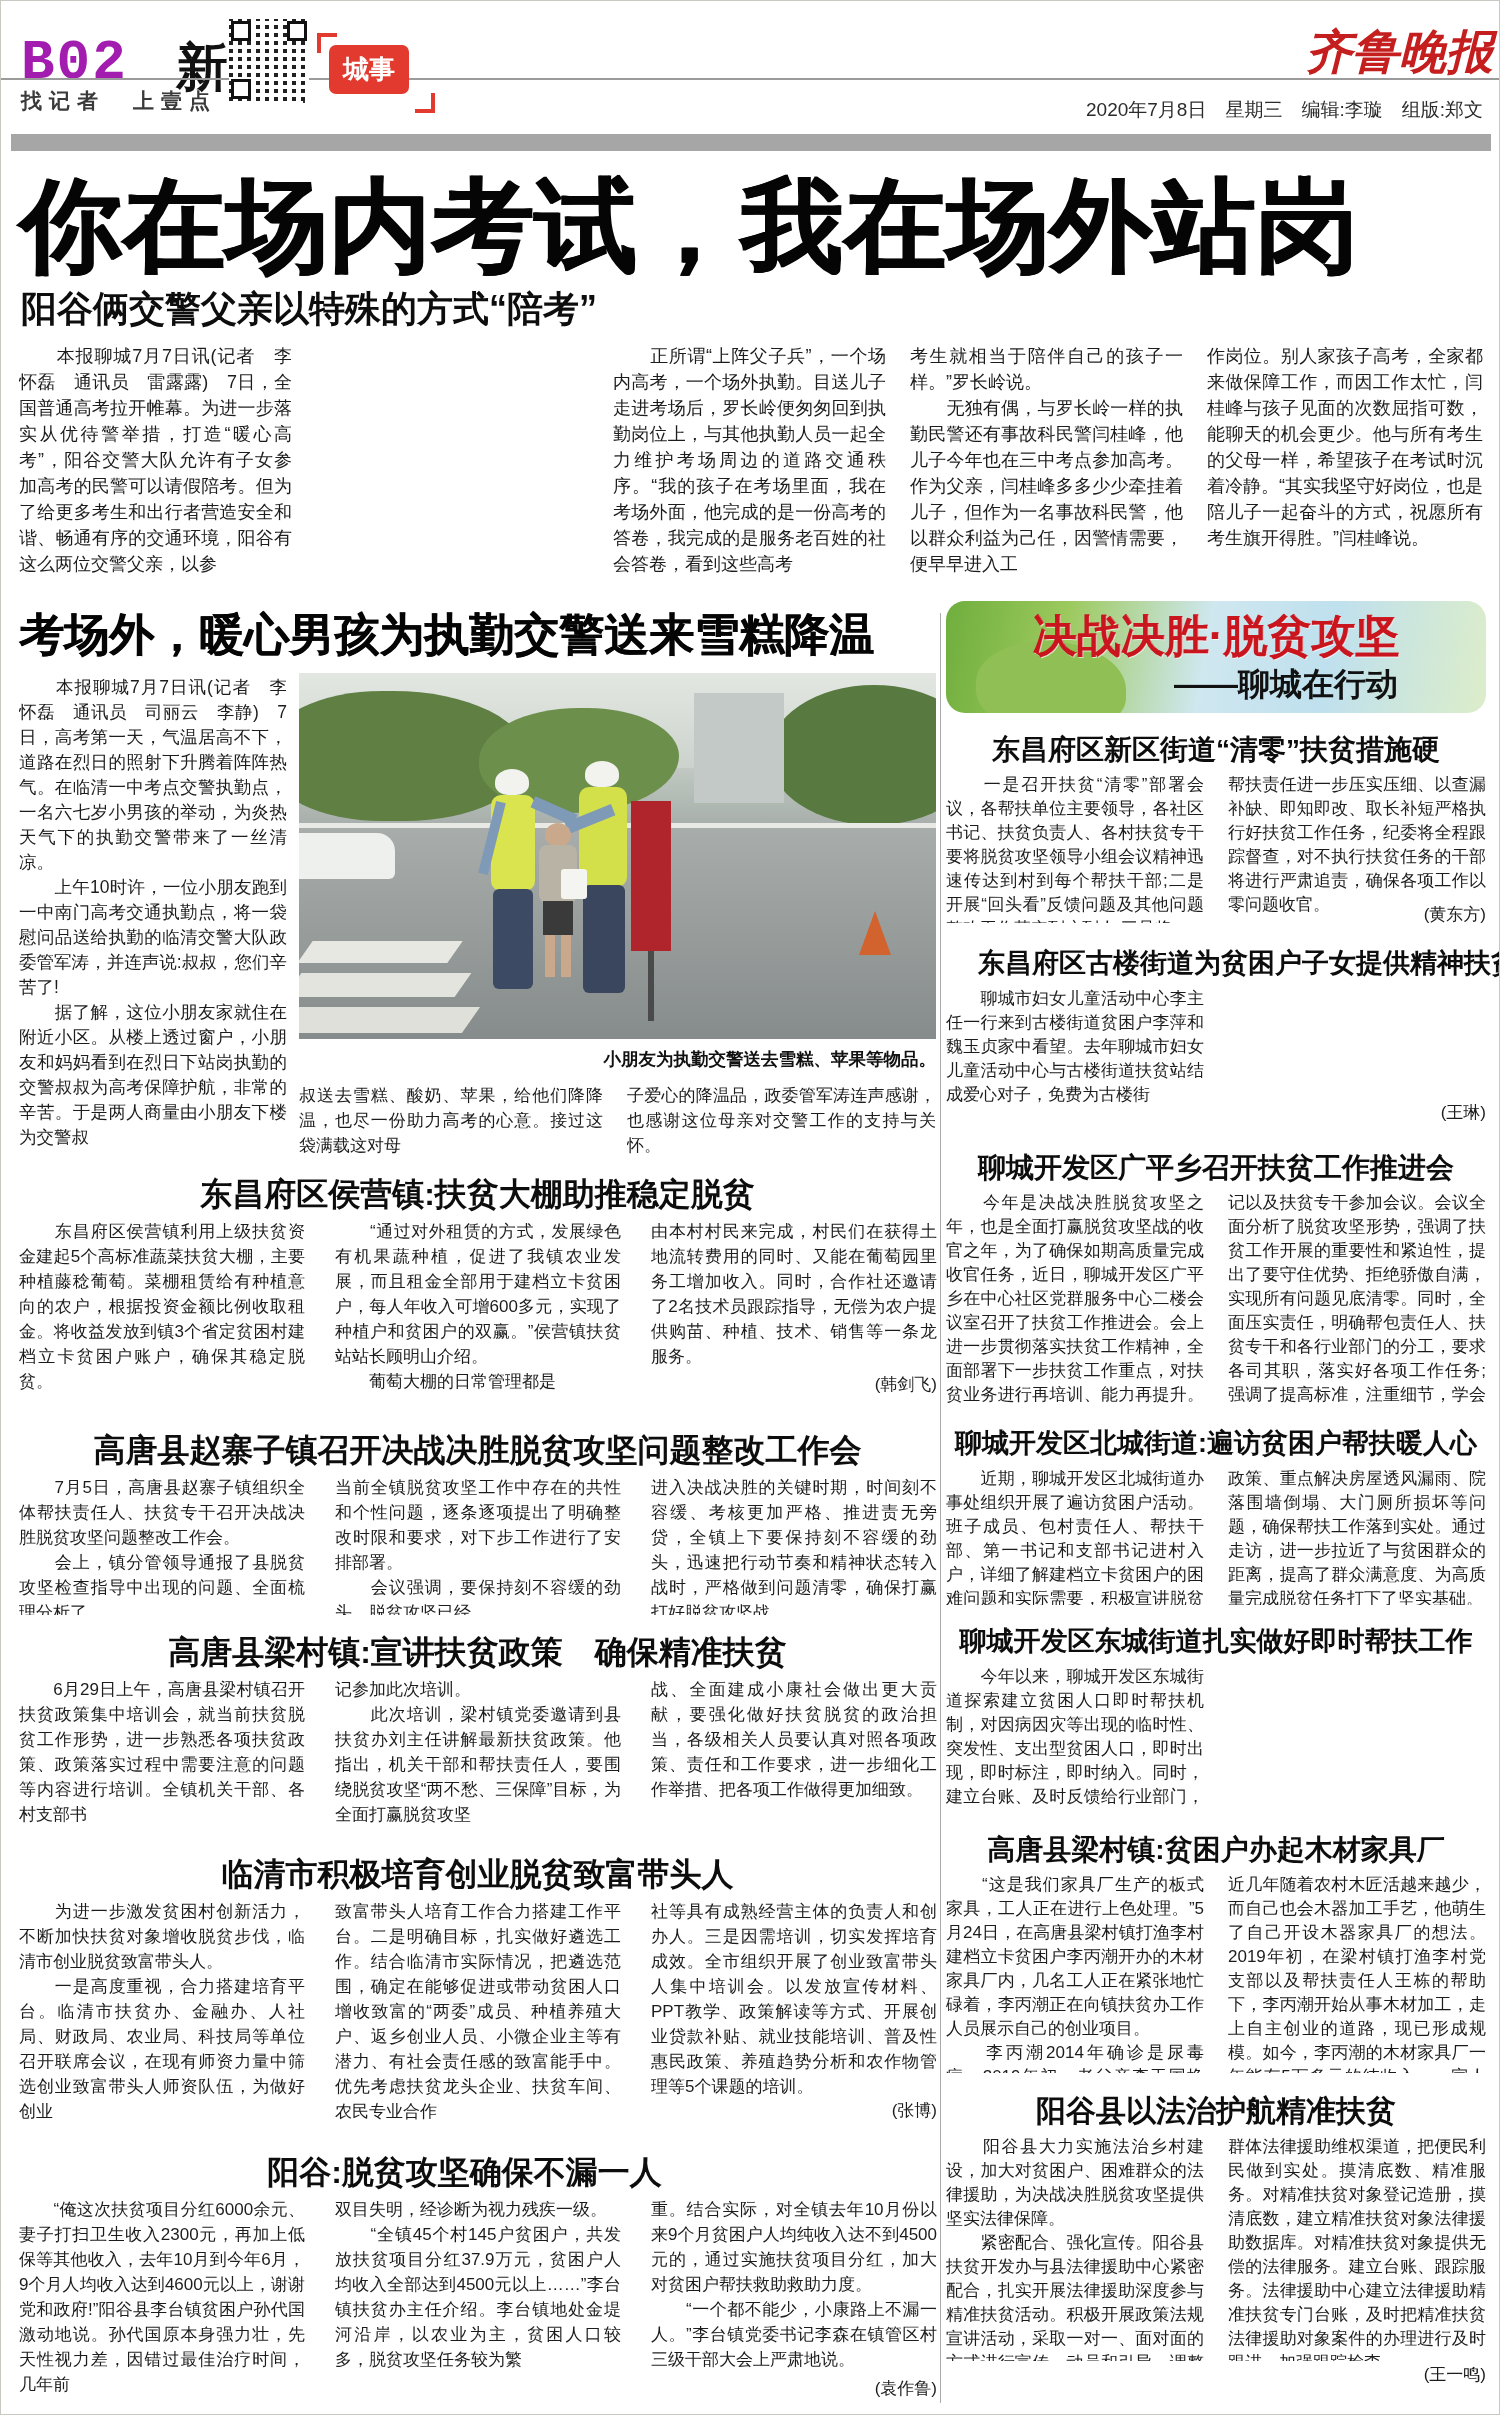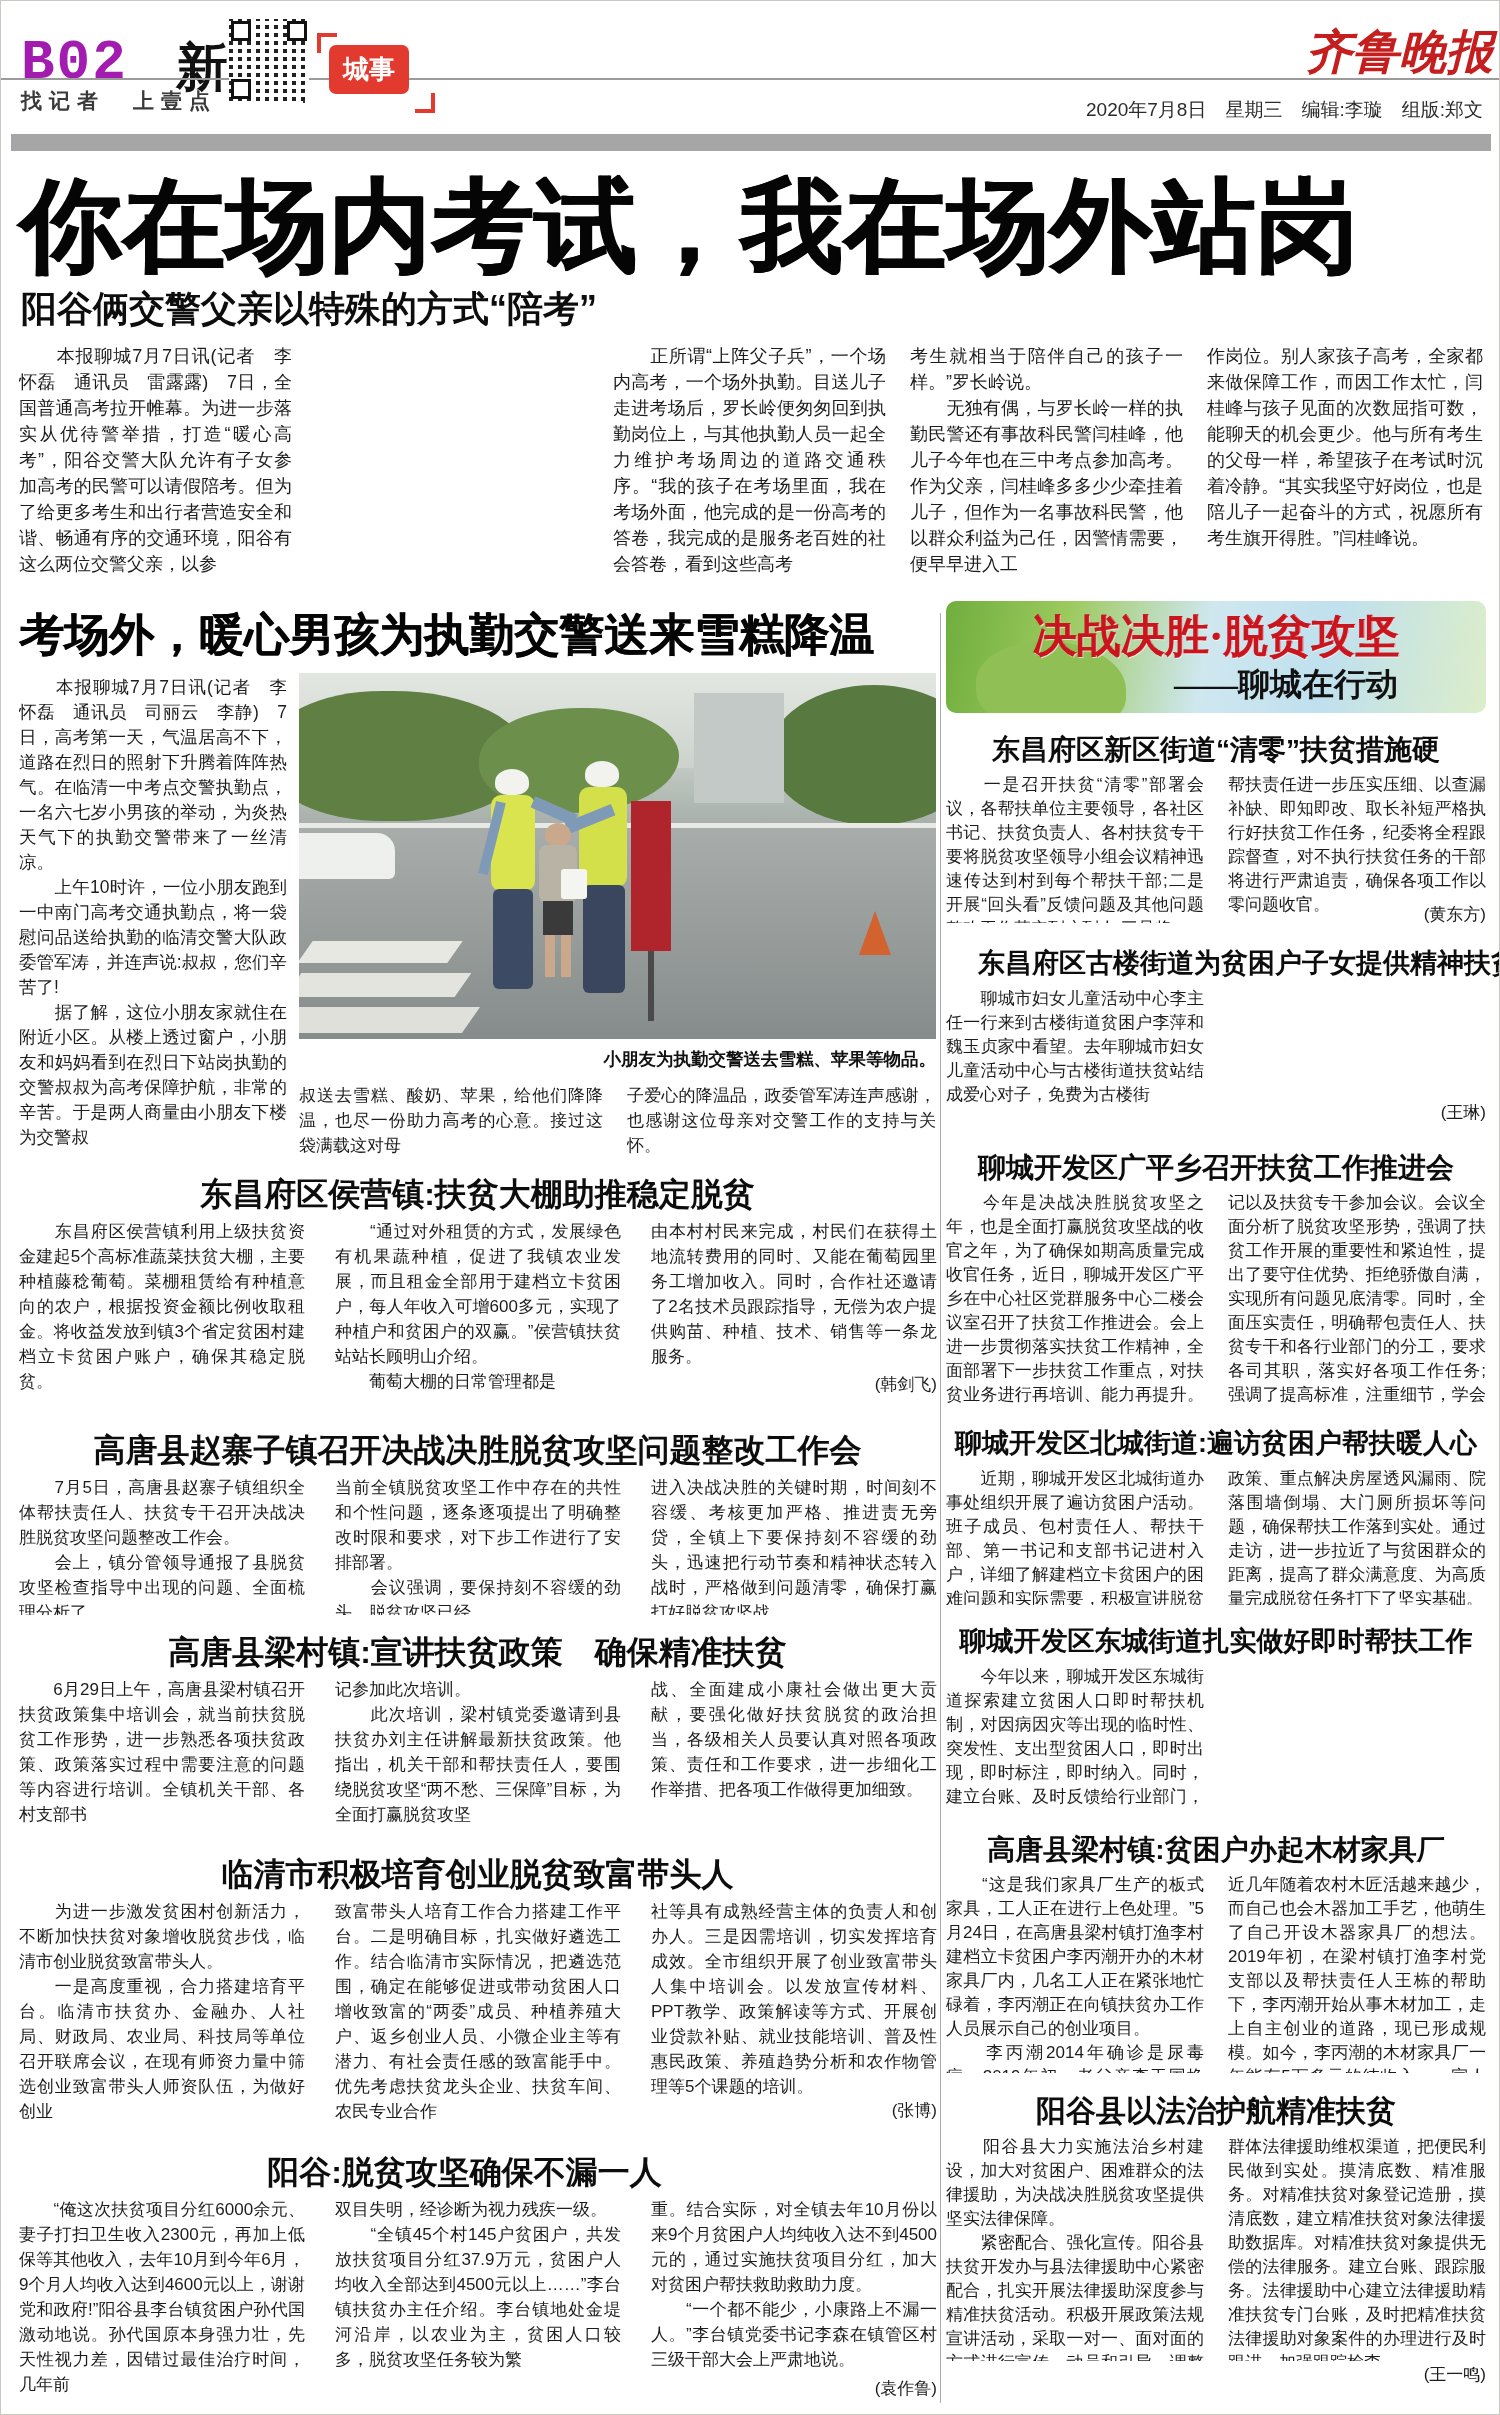--- a/index.html
+++ b/index.html
@@ -14,22 +14,22 @@
   .byline{position:absolute;font-size:17px;text-align:right;color:#1c1c1c;}
   .art-h{position:absolute;font-weight:900;text-align:center;white-space:nowrap;color:#0d0d0d;}
   .rule{position:absolute;background:#9b9b9b;}
   .tag-corner{position:absolute;width:16px;height:16px;}
   .qr{position:absolute;background:
       repeating-linear-gradient(0deg,#111 0 4px,#fff 4px 8px),
       repeating-linear-gradient(90deg,#111 0 4px,#fff 4px 9px);
       background-blend-mode:screen;}
   .qr .finder{position:absolute;width:14px;height:14px;border:3px solid #111;background:#fff;}
   .photo{position:absolute;overflow:hidden;background:linear-gradient(#d8deda 0%,#cfd6d2 18%,#b9c2ba 30%,#a7aeab 42%,#9aa09e 55%,#8f9694 100%);}
-  .banner{position:absolute;border-radius:10px;overflow:hidden;
-      background:linear-gradient(100deg,#6fae3e 0%,#9cc95d 22%,#cfe7ef 48%,#bfe0ee 70%,#dcedc9 100%);font-family:Liberation Serif, serif;}
+  .banner{position:absolute;border-radius:19px;overflow:hidden;
+      background:linear-gradient(100deg,#6fae3e 0%,#9cc95d 22%,#cfe7ef 48%,#bfe0ee 70%,#dcedc9 100%);}
 </style>
 </head>
 <body>
 
 <div class="sheet">
 
   <div class="abs" style="left:20px;top:30px;font-size:56px;font-weight:700;letter-spacing:2px;color:#a21caf;font-family:Liberation Mono, monospace;">B02</div>
   <div class="abs" style="left:175px;top:32px;font-size:52px;font-weight:900;color:#111;">新闻</div>
   <div class="rule" style="left:302px;top:28px;width:2px;height:74px;background:#333;"></div>
   <div class="rule" style="left:0px;top:77px;width:1500px;height:2px;background:#9b9b9b;"></div>

